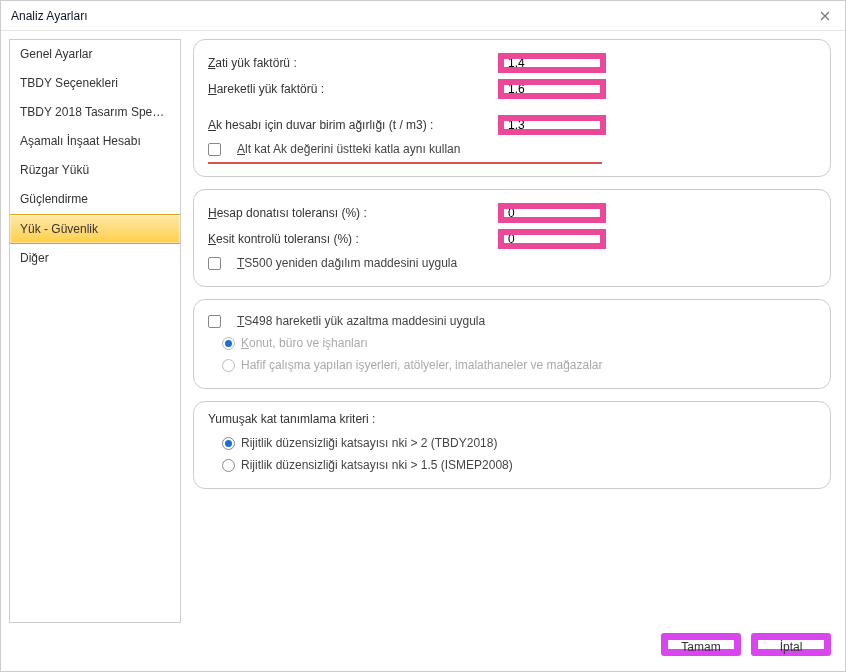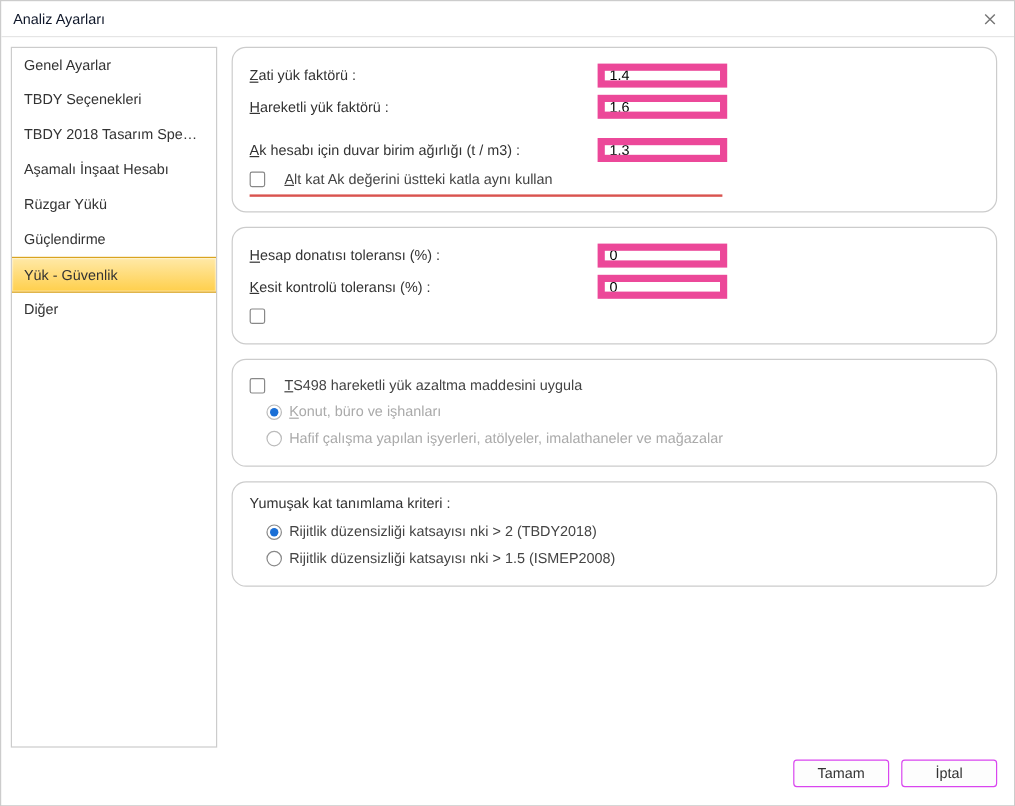--- a/index.html
+++ b/index.html
@@ -137,21 +137,21 @@
     height: 34px;
     display: flex;
     justify-content: flex-end;
     align-items: center;
     gap: 10px;
     padding: 0 14px 8px 0;
   }
   .btn {
     min-width: 80px;
     height: 23px;
-    border: 1px solid #d946ef;
+    border: 7px solid #d946ef;
     border-radius: 3px;
     background: #fdfdfd;
     font-family: inherit;
     font-size: 12px;
     color: #333;
     cursor: pointer;
     padding: 0 12px;
   }
 </style>
 </head>
@@ -205,20 +205,21 @@
       <div class="row">
         <span class="label"><span class="underline">H</span><span>esap donatısı toleransı (%) :</span></span>
         <input class="txt" type="text" value="0" style="">
       </div>
       <div class="row">
         <span class="label"><span class="underline">K</span><span>esit kontrolü toleransı (%) :</span></span>
         <input class="txt" type="text" value="0" style="">
       </div>
       <div class="chk-row">
         <span class="chk"></span>
+        <span><span class="underline">T</span><span>S500 yeniden dağılım maddesini uygula</span></span>
       </div>
     </div>
 
     <div class="group">
       <div class="chk-row">
         <span class="chk"></span>
         <span><span class="underline">T</span><span>S498 hareketli yük azaltma maddesini uygula</span></span>
       </div>
       <div class="radio-row" style="padding-left:14px">
         <span class="radio disabled selected"></span>

